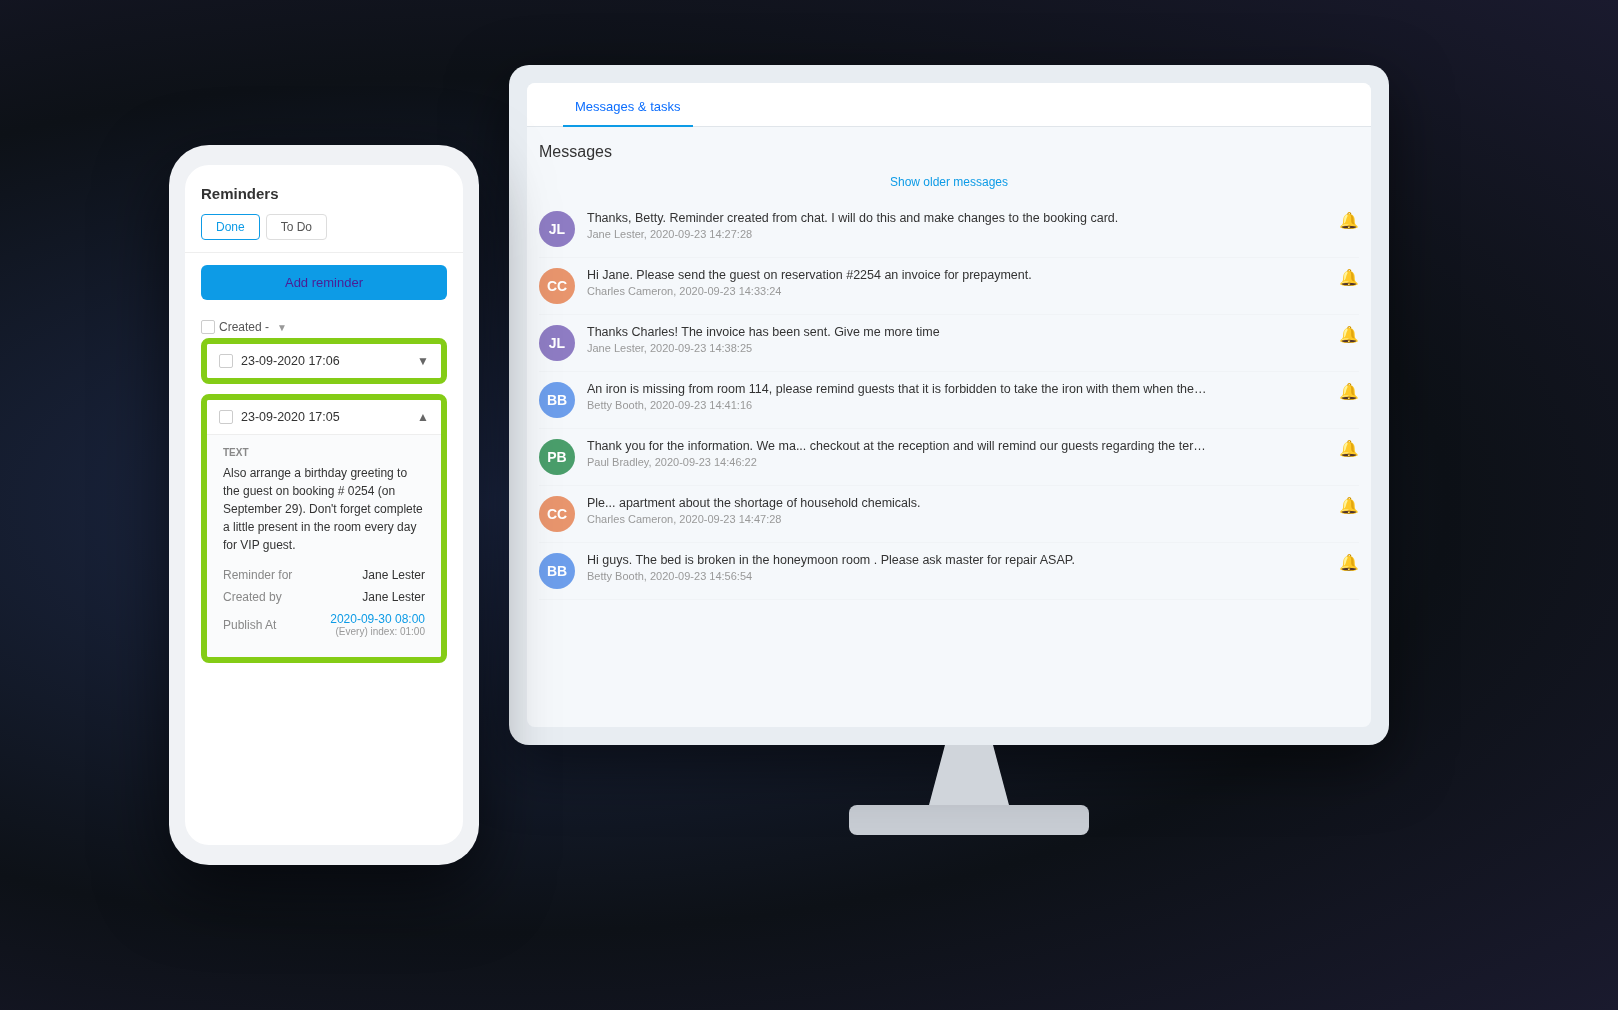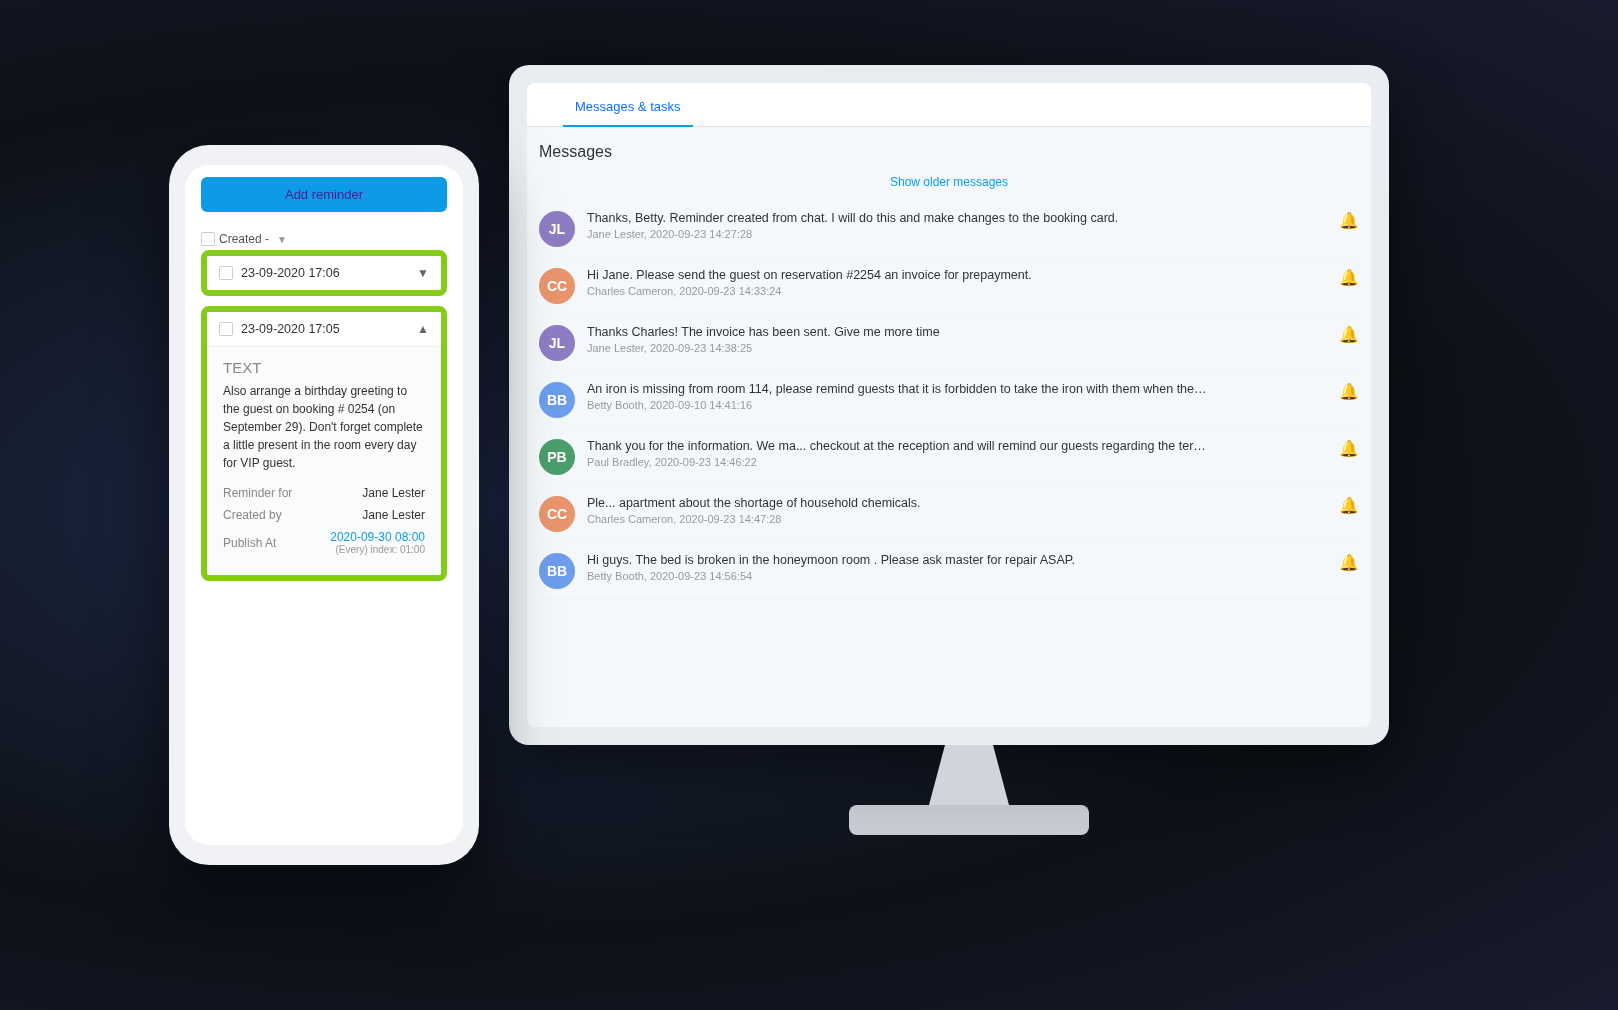--- a/index.html
+++ b/index.html
@@ -316,23 +316,23 @@
       cursor: pointer;
     }
 
     .reminder-details {
       padding: 12px 16px;
       background: #fafbfc;
       border-top: 1px solid #eee;
     }
 
     .detail-label {
-      font-size: 15px;
+      font-size: 10px;
       color: #888;
-      font-weight: 400;
+      font-weight: 700;
       text-transform: uppercase;
       margin-bottom: 6px;
     }
 
     .detail-text {
       font-size: 12px;
       color: #333;
       line-height: 1.5;
       margin-bottom: 14px;
     }
@@ -367,20 +367,27 @@
     }
   </style>
 </head>
 <body>
 
 <div class="scene">
 
   <div class="phone">
     <div class="phone-inner">
 
+      <div class="phone-header">
+        <div class="phone-title">Reminders</div>
+        <div class="phone-tabs">
+          <div class="phone-tab active-tab">Done</div>
+          <div class="phone-tab">To Do</div>
+        </div>
+      </div>
 
       <button class="add-reminder-btn">Add reminder</button>
 
       <div class="phone-body">
 
         <div class="created-filter">
           <div class="filter-checkbox"></div>
           <span class="filter-label">Created -</span>
           <span class="filter-arrow">▼</span>
         </div>
@@ -471,21 +478,21 @@
       <div class="msg-meta">Jane Lester, 2020-09-23 14:38:25</div>
     </div>
     <div class="bell-icon">🔔</div>
   </div>
                 <div class="message-item">
     <div class="avatar">
       <div class="avatar-inner" style="background:#6d9eeb">BB</div>
     </div>
     <div class="msg-body">
       <div class="msg-text">An iron is missing from room 114, please remind guests that it is forbidden to take the iron with them when they make check-out.</div>
-      <div class="msg-meta">Betty Booth, 2020-09-10 14:41:16</div>
+      <div class="msg-meta">Betty Booth, 2020-09-23 14:41:16</div>
     </div>
     <div class="bell-icon">🔔</div>
   </div>
                 <div class="message-item">
     <div class="avatar">
       <div class="avatar-inner" style="background:#4a9e6b">PB</div>
     </div>
     <div class="msg-body">
       <div class="msg-text">Thank you for the information. We ma... checkout at the reception and will remind our guests regarding the terms and conditions of our hotel ASAP.</div>
       <div class="msg-meta">Paul Bradley, 2020-09-23 14:46:22</div>

